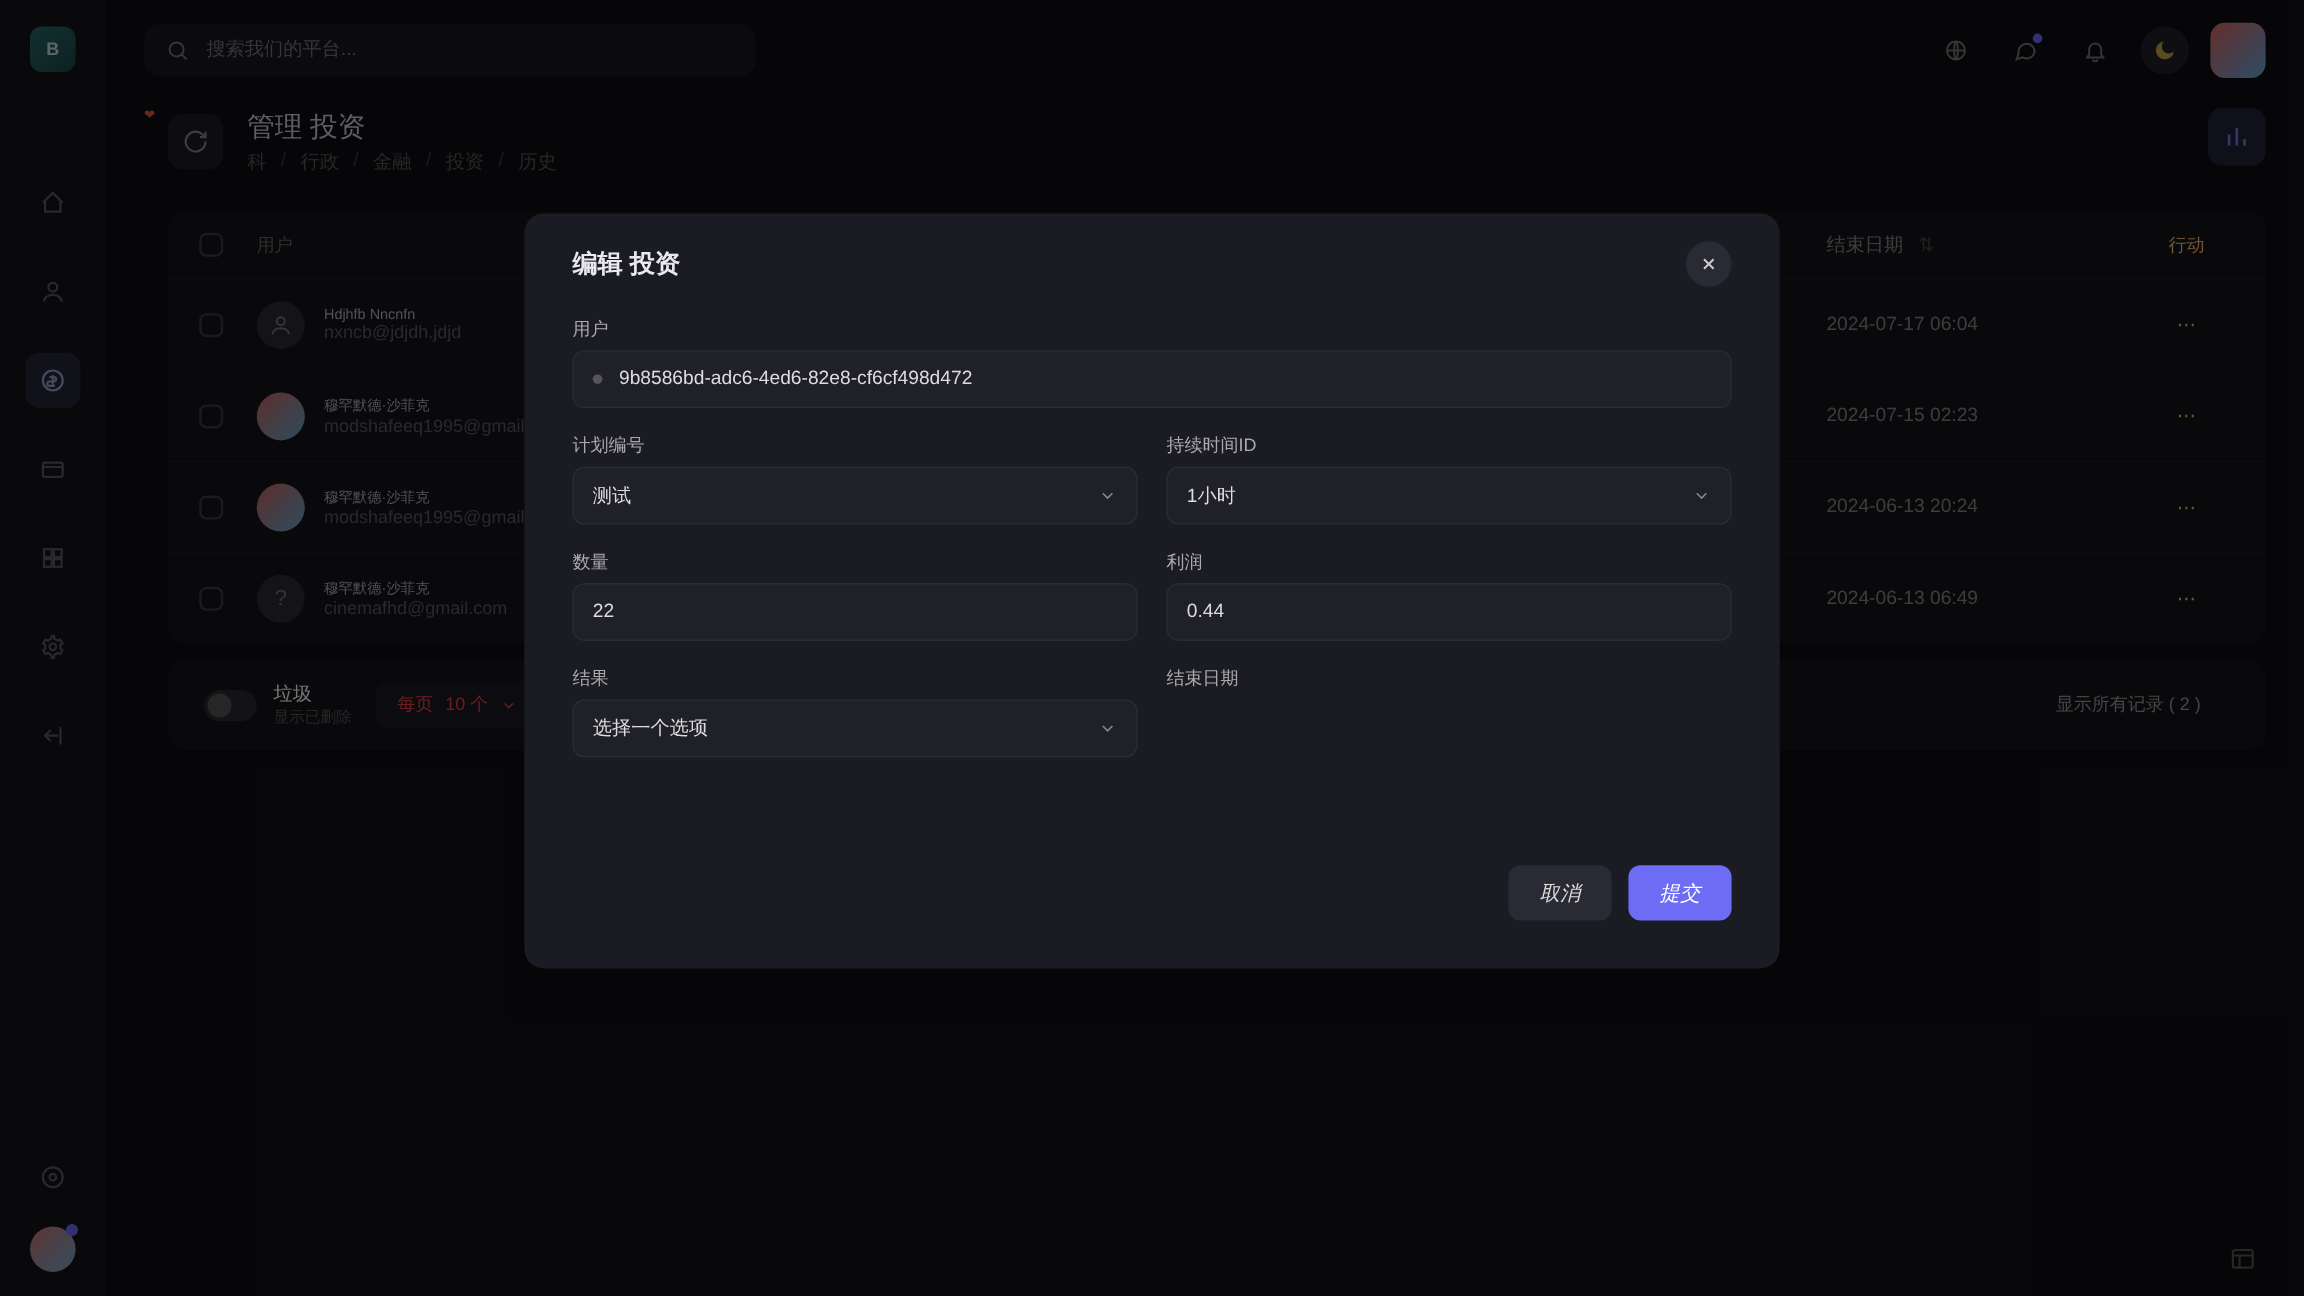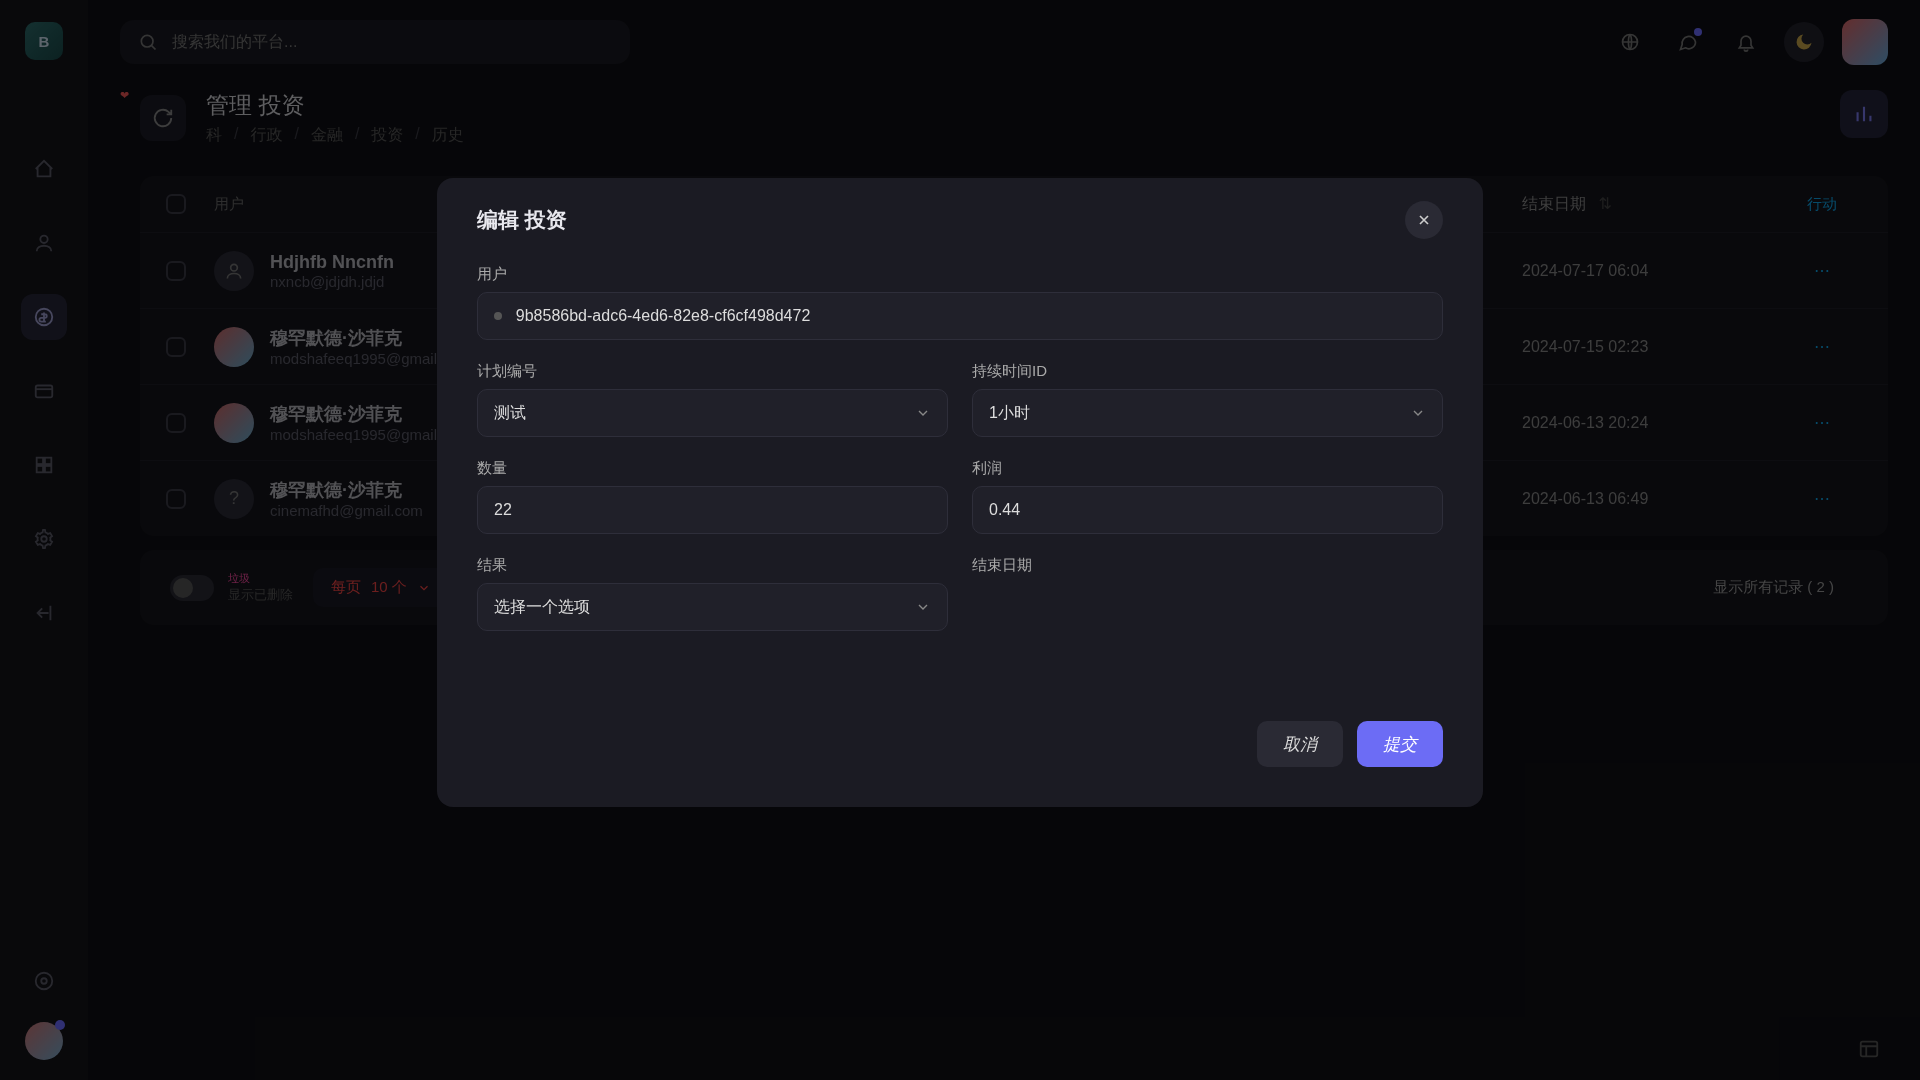--- a/index.html
+++ b/index.html
@@ -74,32 +74,32 @@
 
 .table{margin-top:30px;background:#15151c;border-radius:14px;overflow:hidden;}
 .thead,.trow{display:flex;align-items:center;padding:0 26px;}
 .thead{height:56px;color:#666;font-size:15px;}
 .trow{height:76px;border-top:1px solid #1e1e27;}
 .cb{width:48px;}
 .cb-box{width:20px;height:20px;border-radius:6px;border:2px solid #3a3a46;}
 .col-user{flex:1;display:flex;align-items:center;gap:16px;}
 .avatar-sm{width:40px;height:40px;border-radius:50%;background:#2a2a36;display:flex;align-items:center;justify-content:center;color:#777;font-size:18px;}
 .avatar-sm.img{background:linear-gradient(135deg,#c66,#6ac);}
-.user-text .name{color:#b5b5bc;font-size:18px;font-weight:bold;}
+.user-text .name{color:#b5b5bc;font-size:12px;}
 .user-text .email{color:#5a5a66;font-size:15px;}
 .col-date{width:260px;color:#888;font-size:16px;}
-.col-act{width:80px;text-align:center;color:#0ea5e9;}
+.col-act{width:80px;text-align:center;color:#fdba74;}
 .sort-icon{margin-left:8px;color:#444;}
 
 
 .footer{margin-top:14px;display:flex;align-items:center;gap:20px;padding:14px 30px;background:#15151c;border-radius:14px;}
 .trash-toggle{display:flex;align-items:center;gap:14px;}
 .switch{width:44px;height:26px;border-radius:20px;background:#2a2a34;position:relative;}
 .switch::after{content:"";position:absolute;left:3px;top:3px;width:20px;height:20px;border-radius:50%;background:#555;}
-.trash-text .t1{color:#ec4899;font-size:11px;}
+.trash-text .t1{color:#ffffff;font-size:16px;}
 .trash-text .t2{color:#555;font-size:13px;}
 .perpage{display:flex;align-items:center;gap:10px;background:#1a1a24;padding:10px 18px;border-radius:10px;color:#ef4444;font-size:15px;}
 .records-box{margin-left:auto;padding:14px 24px;border-radius:10px;color:#999;font-size:15px;}
 .layout-icon{position:absolute;right:40px;bottom:20px;color:#555;}
 
 
 .overlay{position:absolute;inset:0;background:rgba(0,0,0,0.55);}
 .modal{
   position:absolute;left:50%;top:178px;transform:translateX(-50%);
   width:1046px;background:#1b1b23;border-radius:16px;padding:23px 40px 40px;

